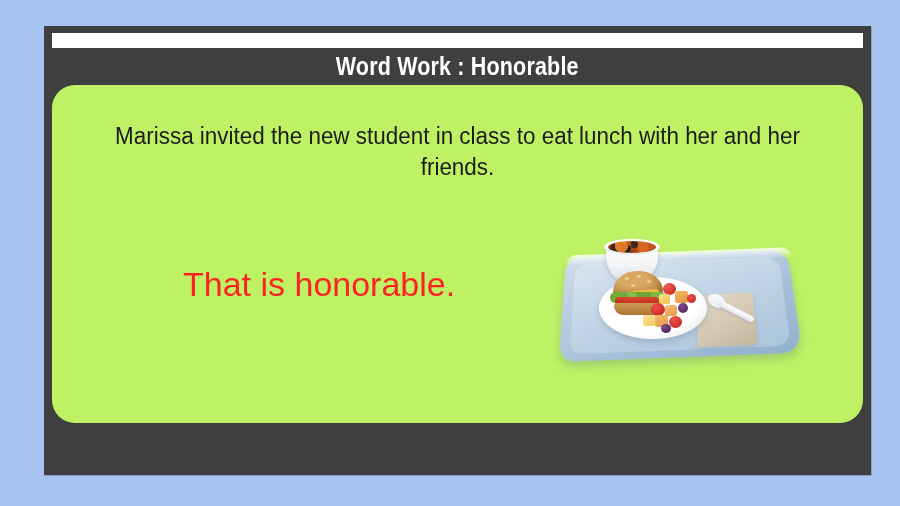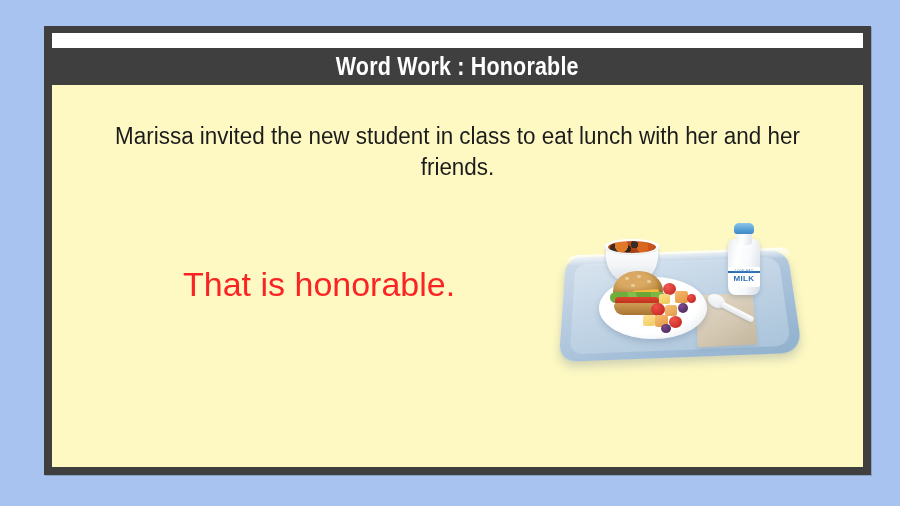--- a/index.html
+++ b/index.html
@@ -68,23 +68,24 @@
     transform-origin: center center;
     white-space: nowrap;
   }
 
   
   #content-canvas {
     position: absolute;
     left: 44px;
     top: 85px;
     width: 811px;
-    height: 382px;
-    background: #fef9c3;
+    height: 338px;
+    background: #bef264;
     overflow: hidden;
+    border-radius: 23px;
   }
 
   
   #sentence-text {
     position: absolute;
     left: 28px;
     top: 36px;
     width: 755px;
     text-align: center;
     color: #1c1c1c;
@@ -423,25 +424,16 @@
         <div class="fruit" style="left:52px; top:26px; width:14px; height:13px; background:radial-gradient(circle at 35% 30%, #ee4f48, #bb1d19);"></div>
         <div class="fruit-cube" style="left:66px; top:28px; width:12px; height:11px; background:linear-gradient(150deg,#f7c178,#e39a48);"></div>
         <div class="fruit" style="left:79px; top:26px; width:10px; height:10px; background:radial-gradient(circle at 35% 30%, #7d4b8f, #45234f);"></div>
         <div class="fruit" style="left:88px; top:17px; width:9px;  height:9px;  background:radial-gradient(circle at 35% 30%, #ec5148, #b9201c);"></div>
         <div class="fruit-cube" style="left:44px; top:38px; width:12px; height:11px; background:linear-gradient(150deg,#fce294,#f0cb61);"></div>
         <div class="fruit-cube" style="left:56px; top:38px; width:13px; height:12px; background:linear-gradient(150deg,#f7bd70,#e29542);"></div>
         <div class="fruit" style="left:70px; top:39px; width:13px; height:12px; background:radial-gradient(circle at 35% 30%, #ef5349, #be211c);"></div>
         <div class="fruit" style="left:62px; top:47px; width:10px; height:9px;  background:radial-gradient(circle at 35% 30%, #7a4a8c, #42214c);"></div>
       </div>
 
-      <div class="milk">
-        <div class="milk-body"></div>
-        <div class="milk-neck"></div>
-        <div class="milk-cap"></div>
-        <div class="milk-label">
-          <div class="milk-label-sub">LOW FAT</div>
-          <div class="milk-label-text">MILK</div>
-        </div>
-      </div>
 
     </div>
   </div>
 </div>
 
 </body></html>

